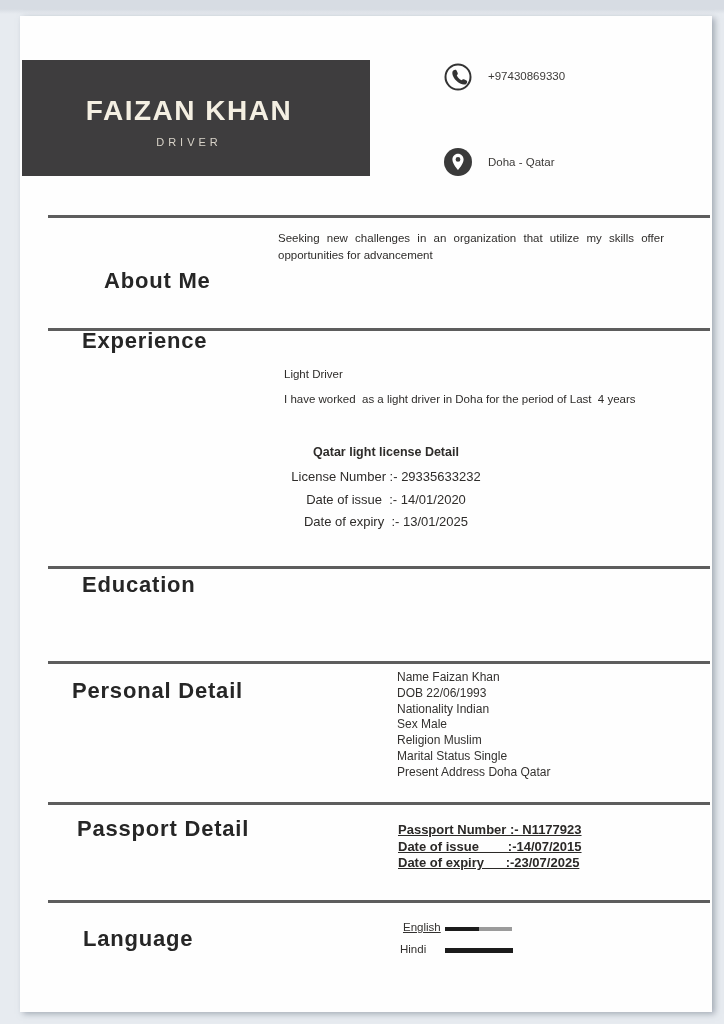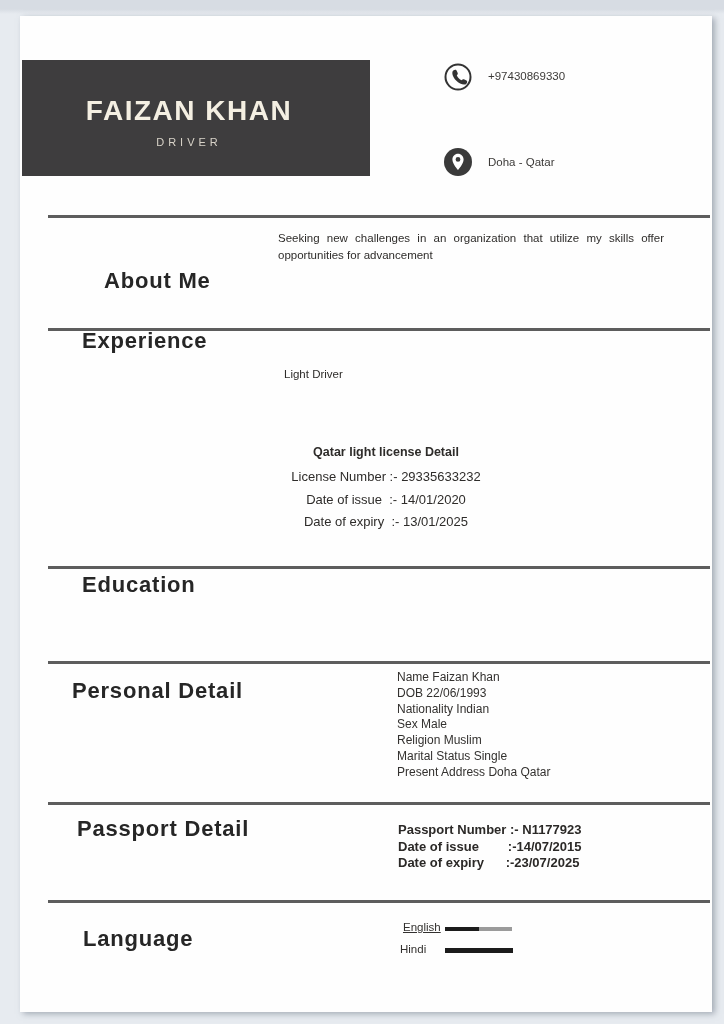--- a/index.html
+++ b/index.html
@@ -50,21 +50,21 @@
   .about-text{left:258px; top:214px; width:386px; text-align:justify;}
   .exp-job{left:264px; top:352px; font-size:11.5px;}
   .exp-summary{left:264px; top:377px; font-size:11.5px; white-space:pre;}
   .license{left:230px; top:429px; width:272px; text-align:center;}
   .license-heading{font-size:12.5px; font-weight:bold; margin-bottom:7px;}
   .license-line{font-size:13px; line-height:22.5px; white-space:pre;}
   .edu-text{left:375px; top:564px; width:270px; text-align:justify; font-size:12px; line-height:17.5px;}
   .personal-lines{left:377px; top:654px;}
   .personal-line{font-size:12px; line-height:15.8px; color:#33312f;}
   .passport-lines{left:378px; top:806px;}
-  .passport-line{font-size:13px; font-weight:bold; line-height:16.5px; white-space:pre; color:#2b2927;}
+  .passport-line{font-size:13px; font-weight:bold; line-height:16.5px; white-space:pre; color:#2b2927;text-decoration:underline;}
   
   .lang-label{font-size:11.5px; color:#33312f;}
   .lang-label.l1{left:383px; top:905px;text-decoration:underline;}
   .lang-label.l2{left:380px; top:927px;}
   .lang-bar{background:var(--bar-light); overflow:hidden;}
   .lang-bar .lang-fill{height:100%; background:var(--bar-dark);}
   .lang-bar.b1{left:425px; top:911px; width:67px; height:4px;}
   .lang-bar.b2{left:425px; top:932px; width:68px; height:5px;}
 </style>
 </head>
@@ -91,20 +91,21 @@
   </svg>
   <div class="contact-text loc-text">Doha - Qatar</div>
 
   <div class="hr hr1"></div>
   <div class="sec-title t-about">About Me</div>
   <div class="body-text about-text">Seeking new challenges in an organization that utilize my skills offer opportunities for advancement</div>
 
   <div class="hr hr2"></div>
   <div class="sec-title t-exp">Experience</div>
   <div class="exp-job">Light Driver</div>
+  <div class="exp-summary">I have worked  as a light driver in Doha for the period of Last  4 years</div>
 
   <div class="license">
     <div class="license-heading">Qatar light license Detail</div>
     <div class="license-line">License Number :- 29335633232</div>
     <div class="license-line">Date of issue  :- 14/01/2020</div>
     <div class="license-line">Date of expiry  :- 13/01/2025</div>
   </div>
 
   <div class="hr hr3"></div>
   <div class="sec-title t-edu">Education</div>

